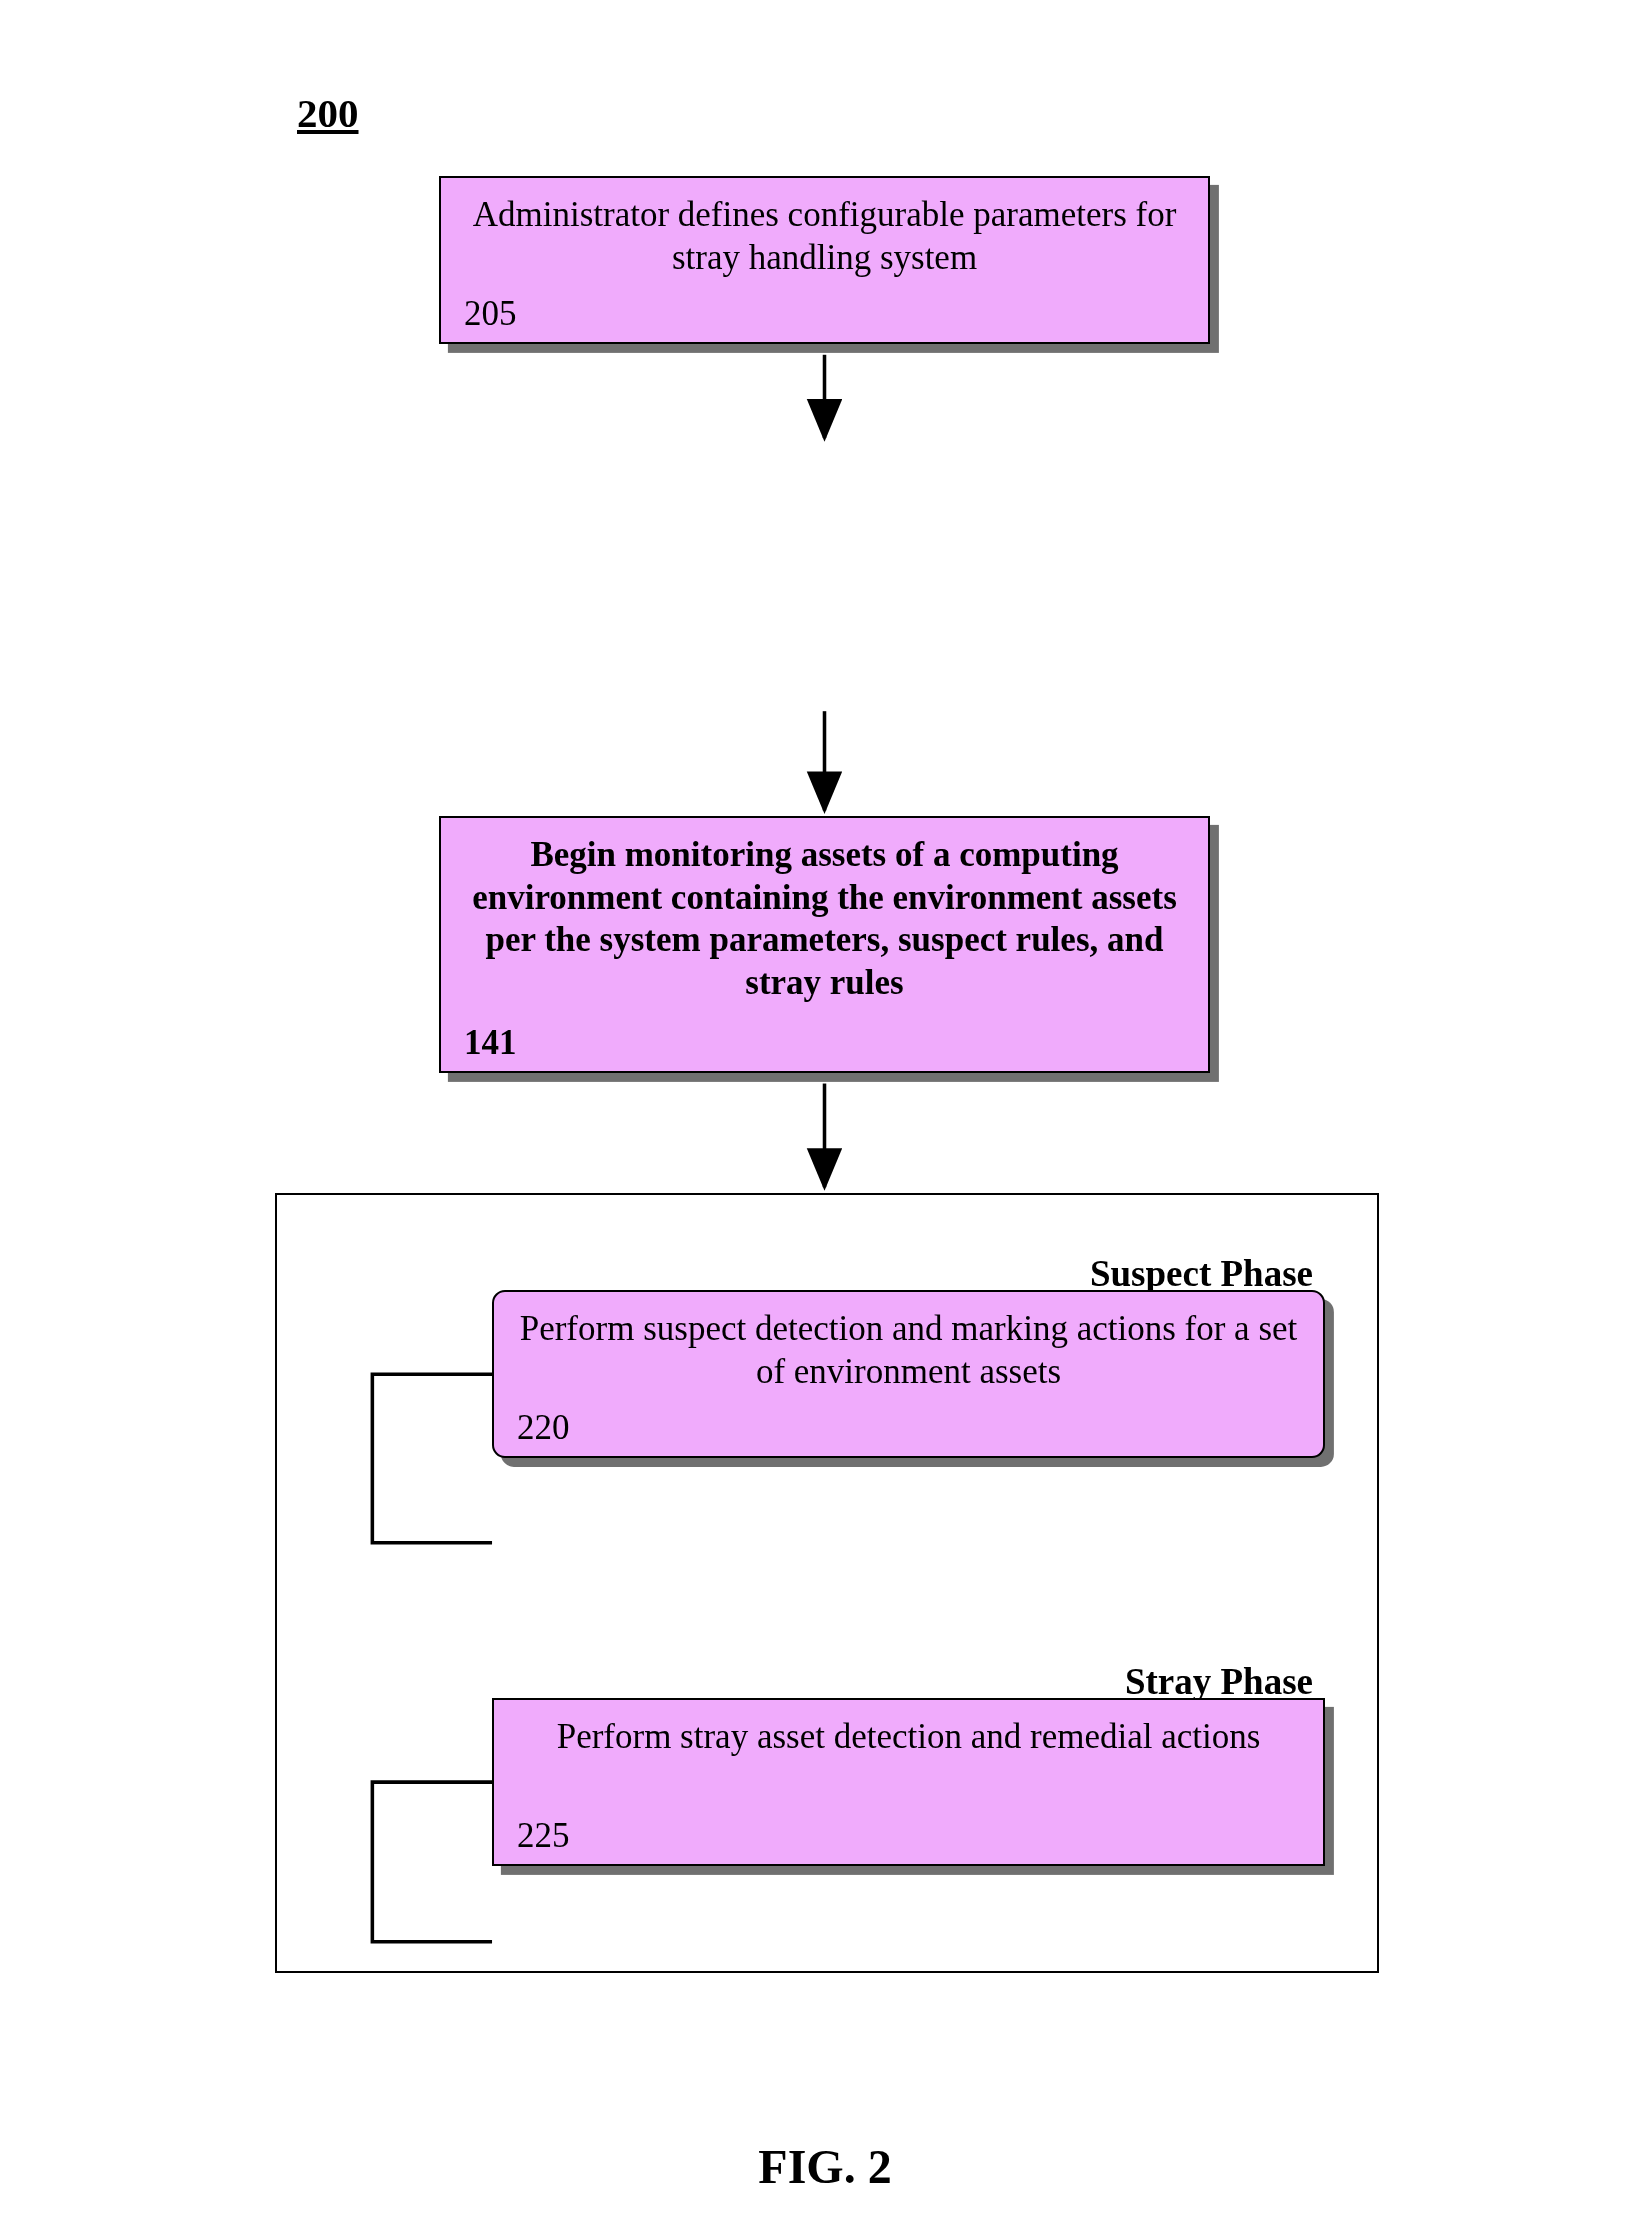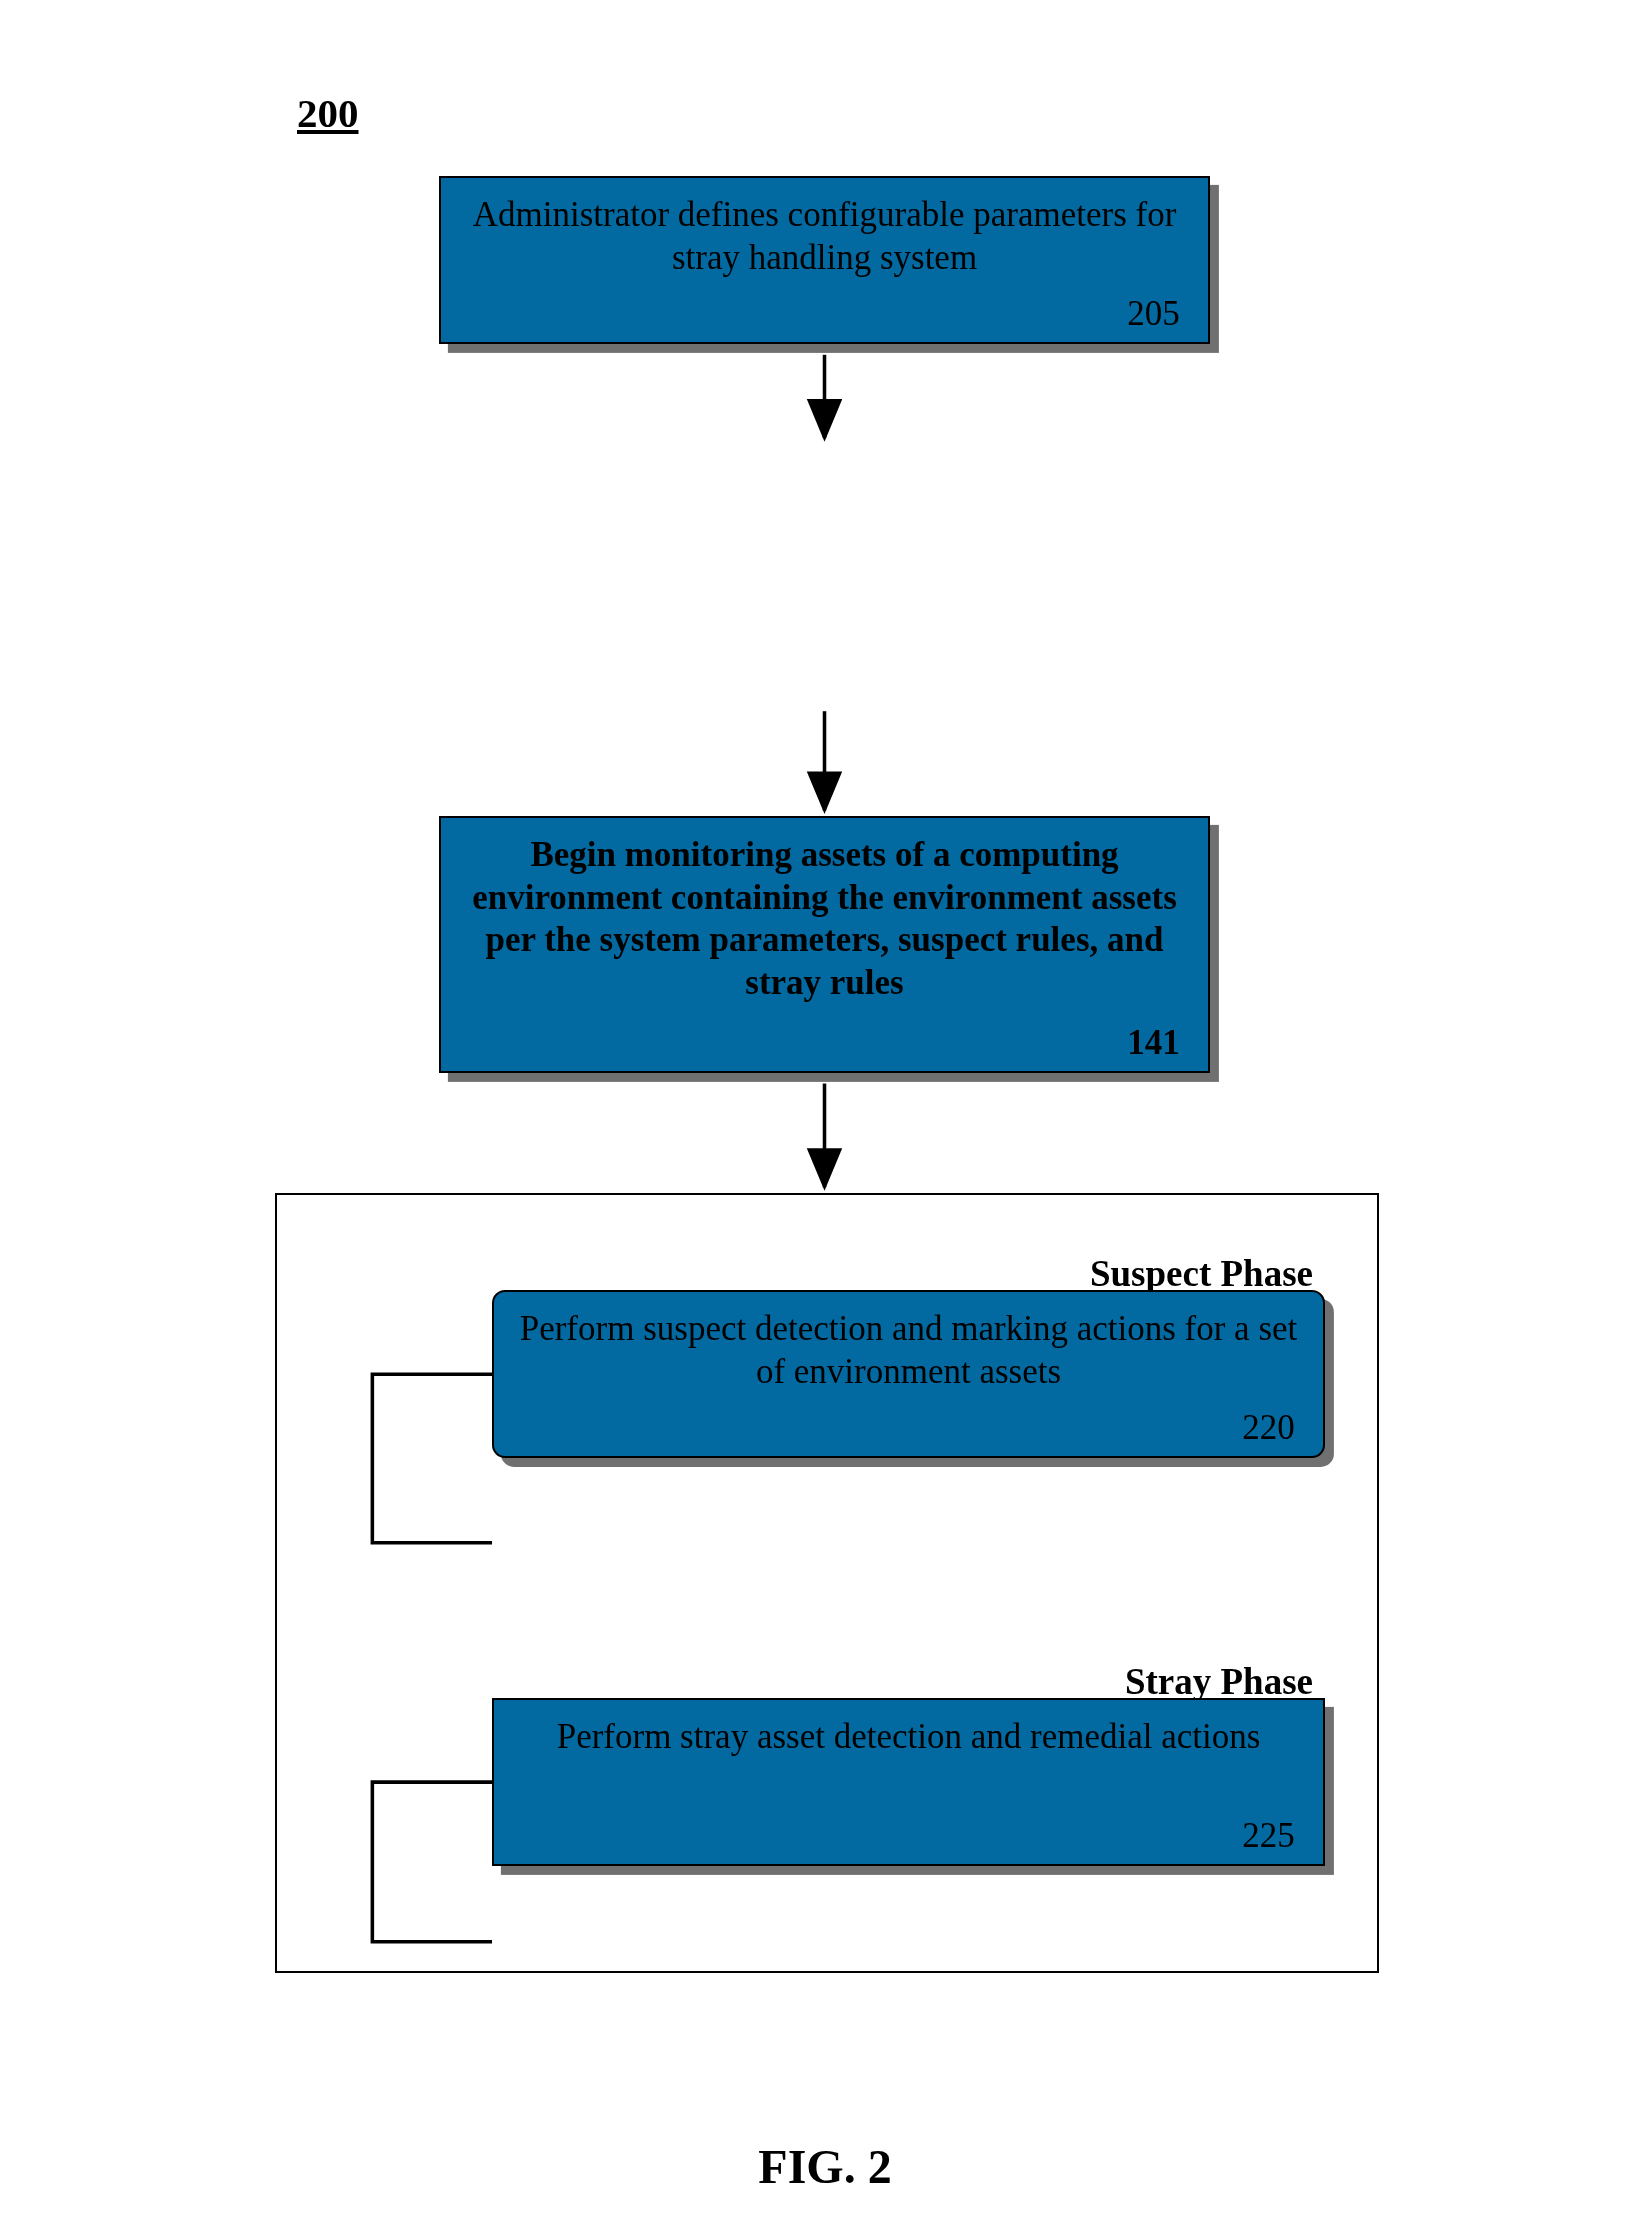--- a/index.html
+++ b/index.html
@@ -23,40 +23,39 @@
   }
   .caption {
     position: absolute;
     font-weight: bold;
     font-size: 48px;
     text-align: center;
     margin-top: 46px;
   }
   .box {
     position: absolute;
-    background: #0369a1;
+    background: #f0abfc;
     border: 2.7px solid #000;
     box-shadow: 8.9px 8.9px 0 #707070;
     box-sizing: border-box;
     padding: 16px 23px 7px 23px;
     display: flex;
     flex-direction: column;
   }
   .box-text {
     flex: 1 1 auto;
     font-size: 35px;
     line-height: 1.22;
     text-align: center;
     display: flex;
     align-items: flex-start;
     justify-content: center;
   }
   .box-num {
     font-size: 35px;
-    text-align: right;
     padding-right: 5.3px;
     min-height: 41px;
   }
   .phase-frame {
     position: absolute;
     border: 2.7px solid #000;
     box-sizing: border-box;
   }
   .phase-label {
     position: absolute;

